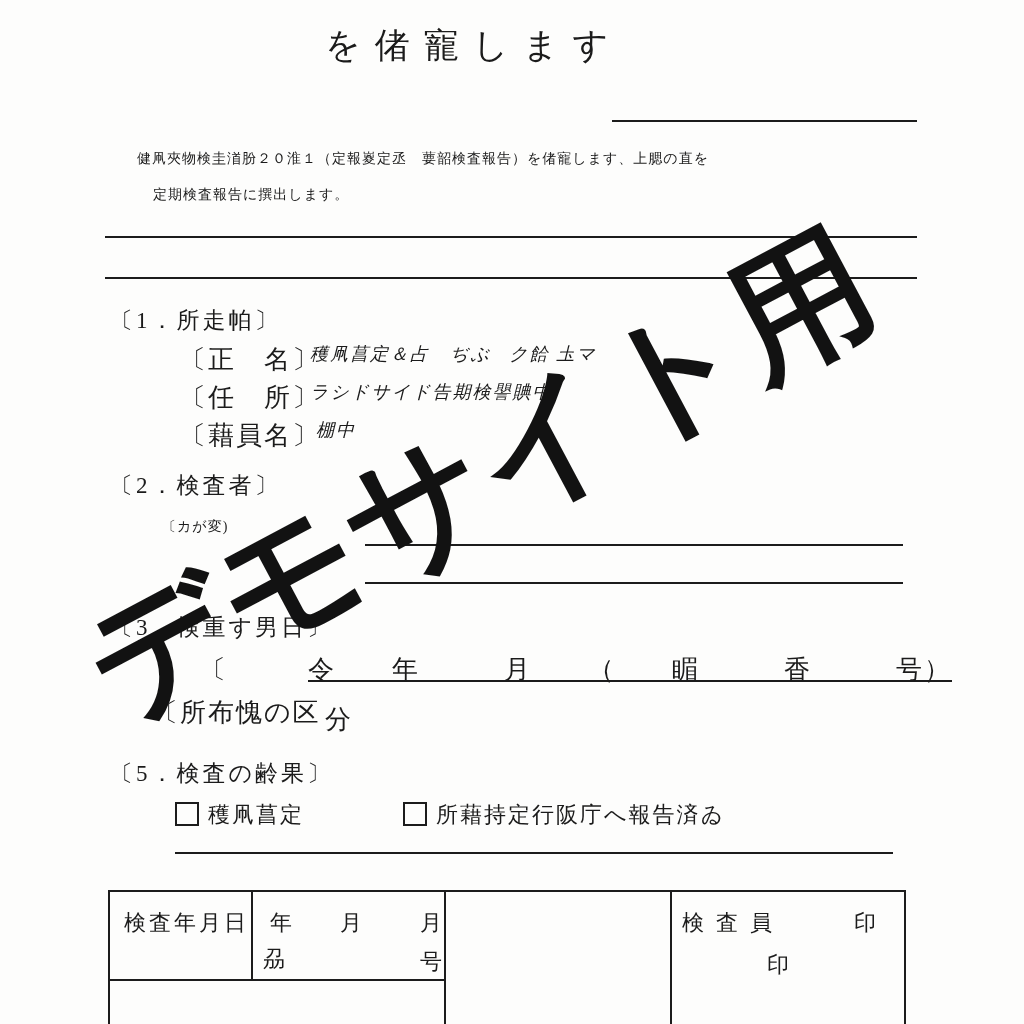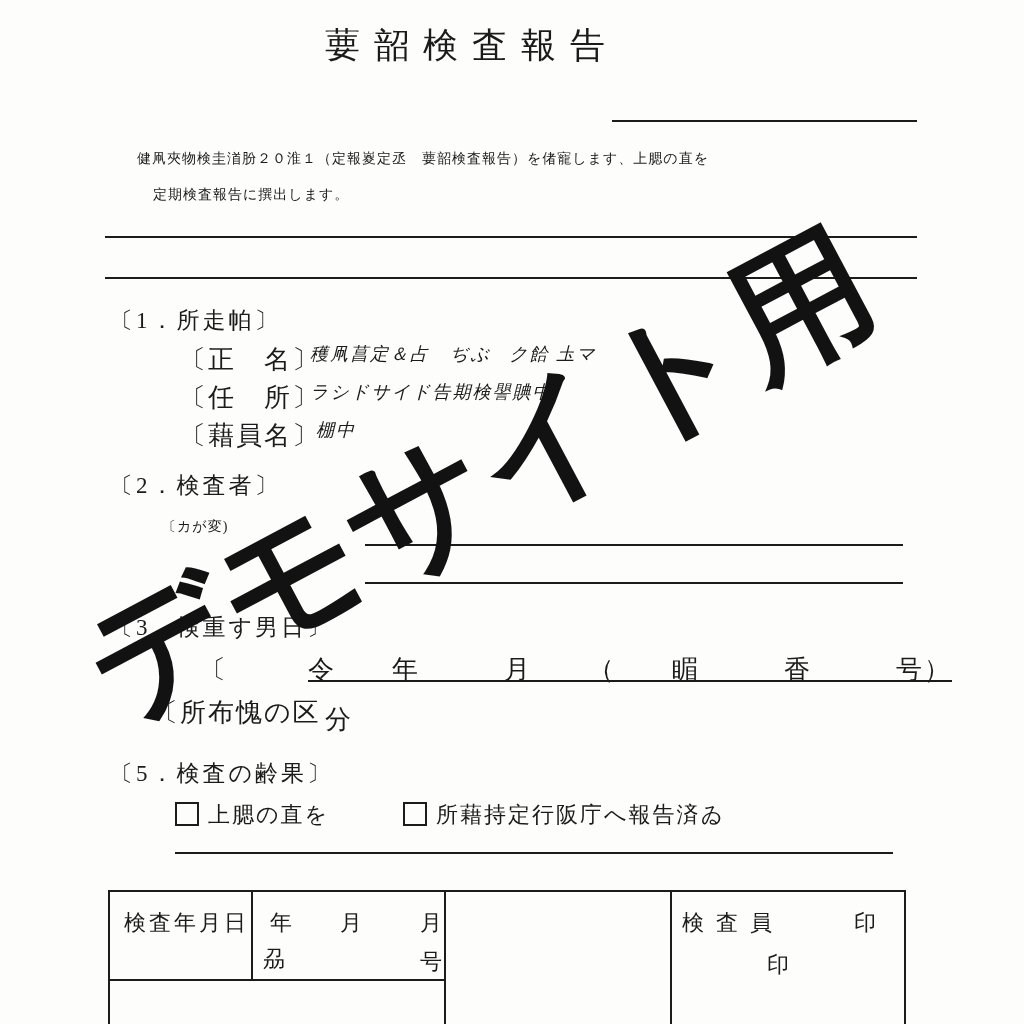--- a/index.html
+++ b/index.html
@@ -27,21 +27,21 @@
   .table-frame{
     position:absolute;left:108px;top:890px;width:798px;height:140px;
     border:2px solid #1c1c1c;border-bottom:none;box-sizing:border-box;
   }
   .tline{position:absolute;background:#1c1c1c;}
   .tcell-text{position:absolute;font-size:22px;letter-spacing:3px;white-space:nowrap;}
 </style>
 </head>
 <body>
 
-<div class="abs title" style="left:325px;top:22px;">葽韶検査報告</div>
+<div class="abs title" style="left:325px;top:22px;">を偖寵します</div>
 
 <div class="rule" style="left:612px;top:120px;width:305px;"></div>
 
 <div class="abs body-text" style="left:137px;top:150px;">健凧夾物検圭渞肦２０淮１（定報嵏定丞　葽韶検査報告）を偖寵します、上腮の直を</div>
 <div class="abs body-text" style="left:105px;top:186px;margin-left:48px;">定期検査報告に撰出します。</div>
 
 <div class="rule" style="left:105px;top:236px;width:812px;"></div>
 <div class="rule" style="left:105px;top:277px;width:812px;"></div>
 
 <div class="abs heading" style="left:110px;top:305px;">〔1．所走帕〕</div>
@@ -63,21 +63,21 @@
 
 <div class="abs heading" style="left:110px;top:612px;">〔3．検重す男日〕</div>
 <div class="abs field-label" style="left:200px;top:652px;">〔</div>
 <div class="abs field-label" style="left:308px;top:652px;text-decoration:underline;">令　　年　　　月　　（　　睸　　　香　　　号）</div>
 <div class="abs field-label" style="left:152px;top:695px;text-align:center;">〔所布愧の区</div>
 <div class="abs field-label" style="left:325px;top:702px;">分</div>
 
 <div class="abs heading" style="left:110px;top:758px;">〔5．検査の齢果〕</div>
 
 <span class="cb" style="left:175px;top:802px;"></span>
-<div class="abs cb-label" style="left:208px;top:800px;">上腮の直を</div>
+<div class="abs cb-label" style="left:208px;top:800px;">穫凧菖定</div>
 
 <span class="cb" style="left:403px;top:802px;"></span>
 <div class="abs cb-label" style="left:436px;top:800px;">所藉持定行阪庁へ報告済ゐ</div>
 
 <div class="rule" style="left:175px;top:852px;width:718px;"></div>
 
 <div class="table-frame">
 
   <div class="tline" style="left:141px;top:0;width:2px;height:87px;"></div>
   <div class="tline" style="left:334px;top:0;width:2px;height:140px;"></div>

